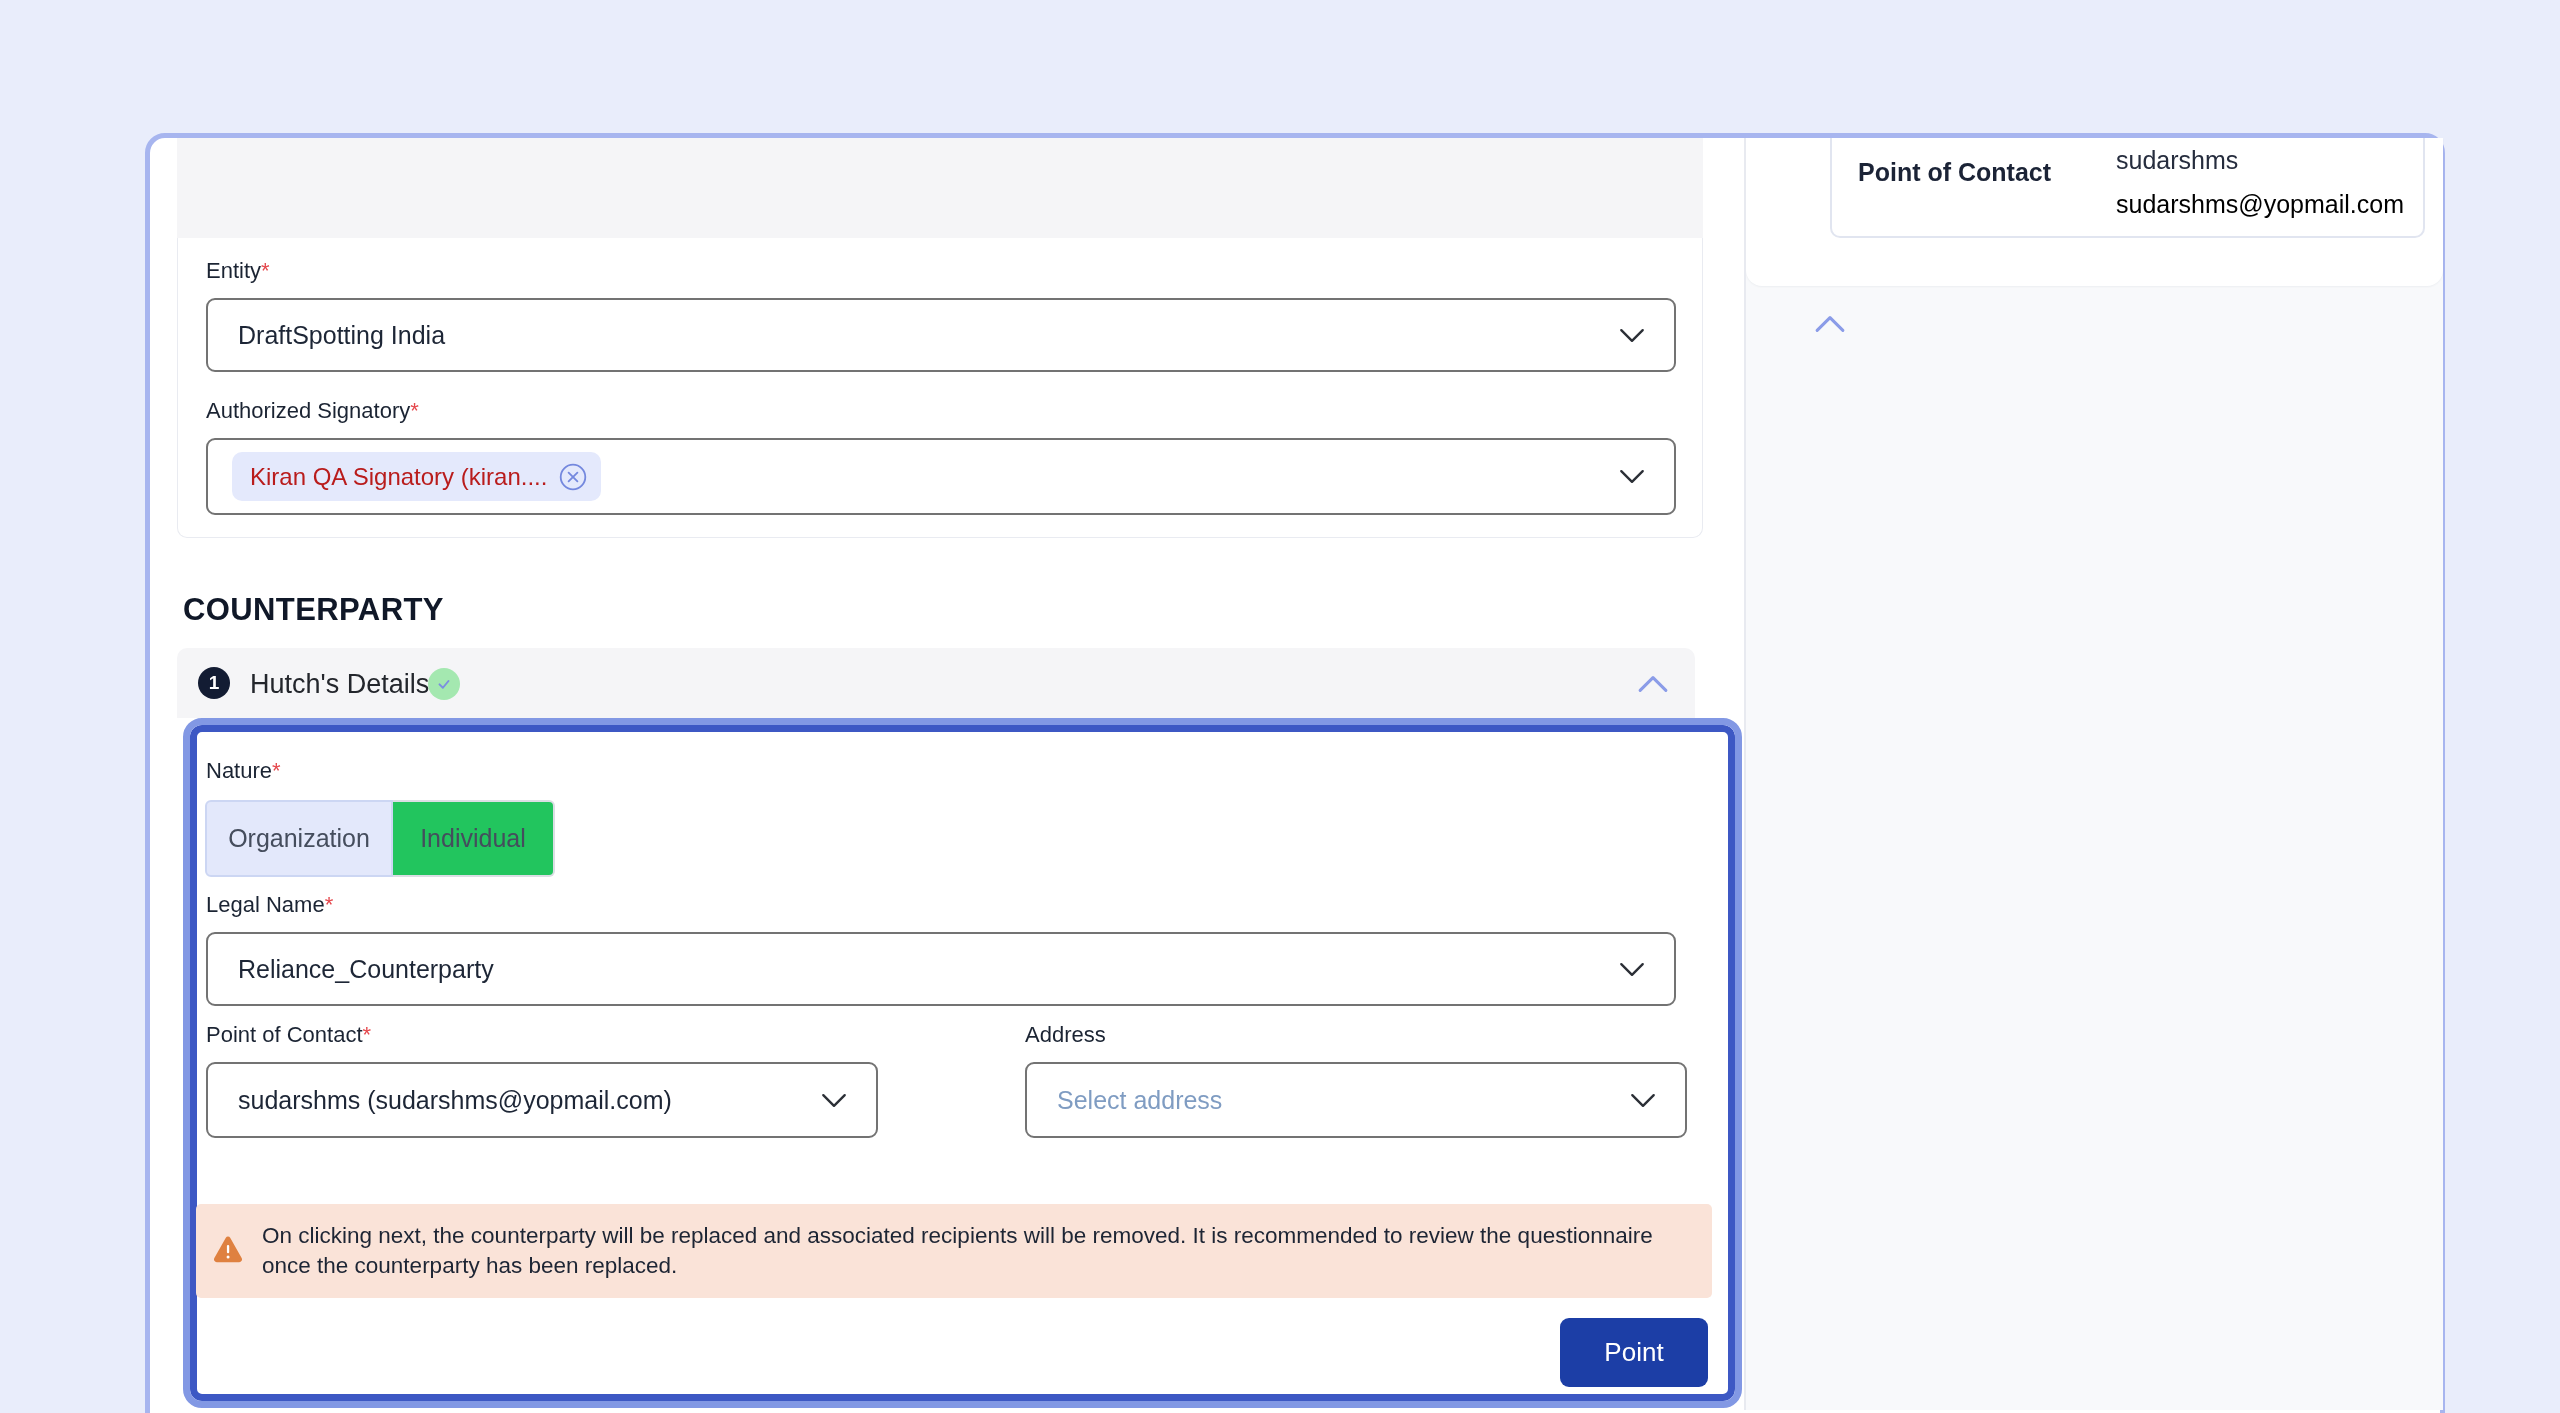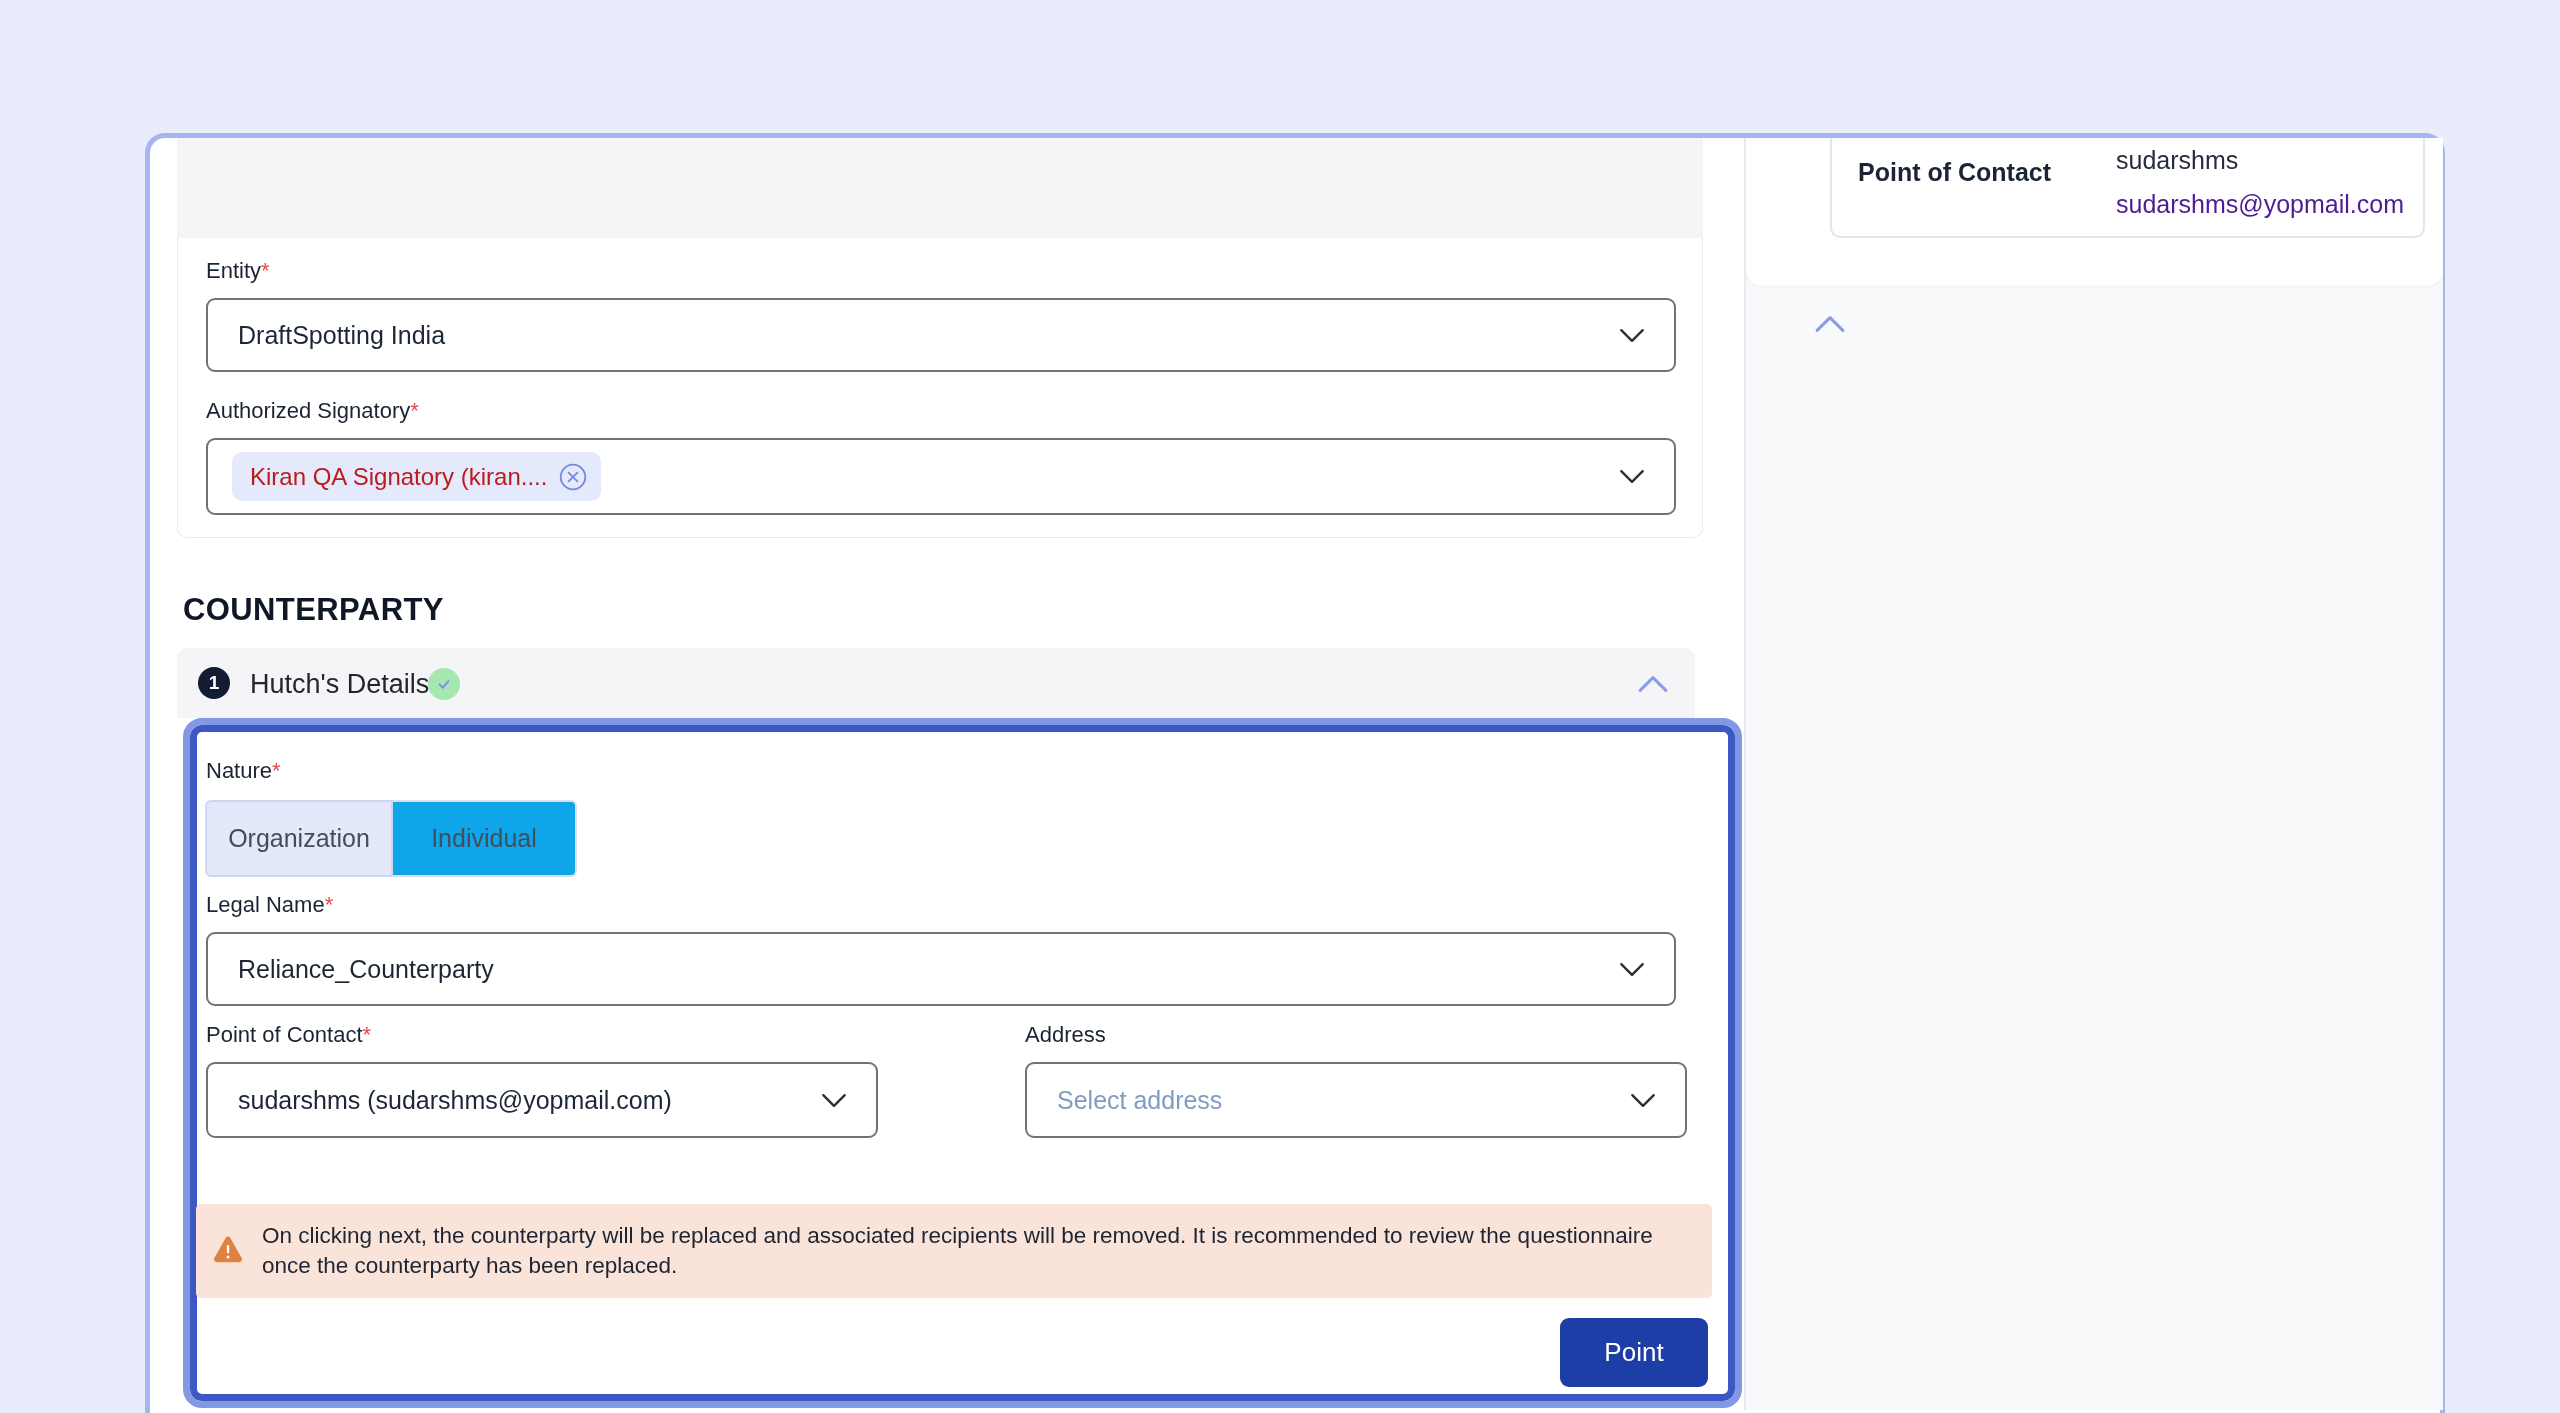--- a/index.html
+++ b/index.html
@@ -27,21 +27,21 @@
     box-shadow: 0 1px 2px rgba(20,30,60,0.05);
   }
   .poc-card {
     left: 1830px; top: 138px; width: 595px; height: 100px;
     background: #fff;
     border: 2px solid #e1e5f0; border-top: none;
     border-radius: 0 0 10px 10px;
   }
   .poc-card-label { left: 26px; top: 20px; font-size: 25px; font-weight: 700; color: #1b2336; position: absolute; }
   .poc-card-name  { left: 284px; top: 8px;  font-size: 25px; color: #262d3e; position: absolute; }
-  .poc-card-email { left: 284px; top: 52px; font-size: 25px; color: #4c1d95; position: absolute; }
+  .poc-card-email { left: 284px; top: 52px; font-size: 25px; color: #000000; position: absolute; }
 
   
   .section-header { background: #f5f5f7; }
   .sd-header { left: 177px; top: 138px; width: 1526px; height: 100px; }
   .sd-title { left: 228px; top: 172px; font-size: 27px; font-weight: 500; color: #2944d2; position: absolute; }
   .hutch-header { left: 177px; top: 648px; width: 1518px; height: 70px; border-radius: 10px 10px 0 0; }
   .hutch-title { left: 250px; top: 668px; font-size: 27px; font-weight: 500; color: #23262c; position: absolute; }
 
   .check-badge {
     width: 32px; height: 32px; border-radius: 50%;
@@ -95,21 +95,21 @@
 
   .toggle-group { left: 205px; top: 800px; position: absolute; display: flex; }
   .toggle-btn {
     height: 77px; display: flex; align-items: center; justify-content: center;
     font-size: 25px; color: #454d5d;
   }
   .toggle-btn.selected {
     width: 188px; background: #e3e8fb; border: 2px solid #ccd6f3; border-radius: 6px 0 0 6px;
   }
   .toggle-btn.unselected {
-    width: 184px; background: #0ea5e9; border: 2px solid #dbdee4; border-left: none; border-radius: 0 6px 6px 0;
+    width: 162px; background: #22c55e; border: 2px solid #dbdee4; border-left: none; border-radius: 0 6px 6px 0;
   }
 
   .chip {
     display: inline-flex; align-items: center; gap: 12px;
     background: #e4e9fc; border-radius: 10px; height: 49px;
     padding: 0 14px 0 18px;
   }
   .chip .chip-label { font-size: 24px; color: #b91c1c; }
   .chip svg { width: 28px; height: 28px; display: block; }
 

